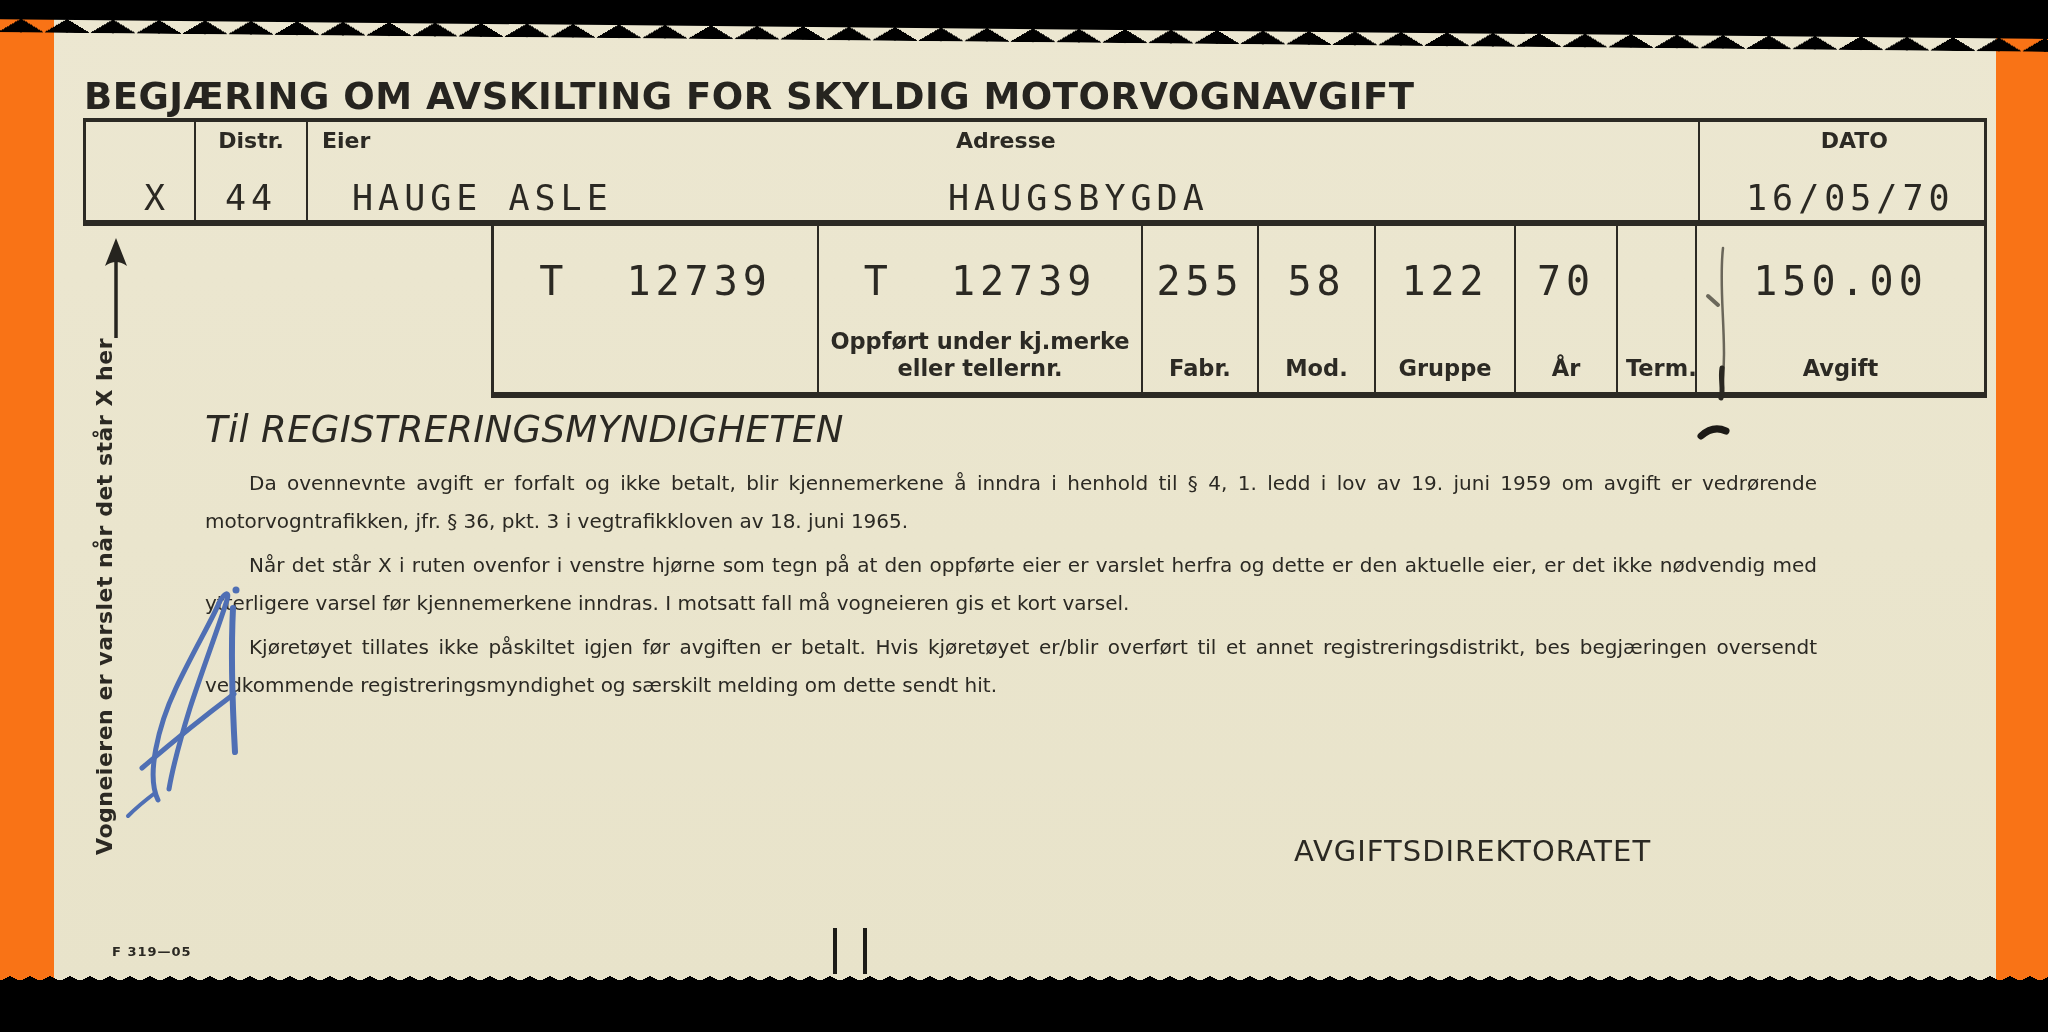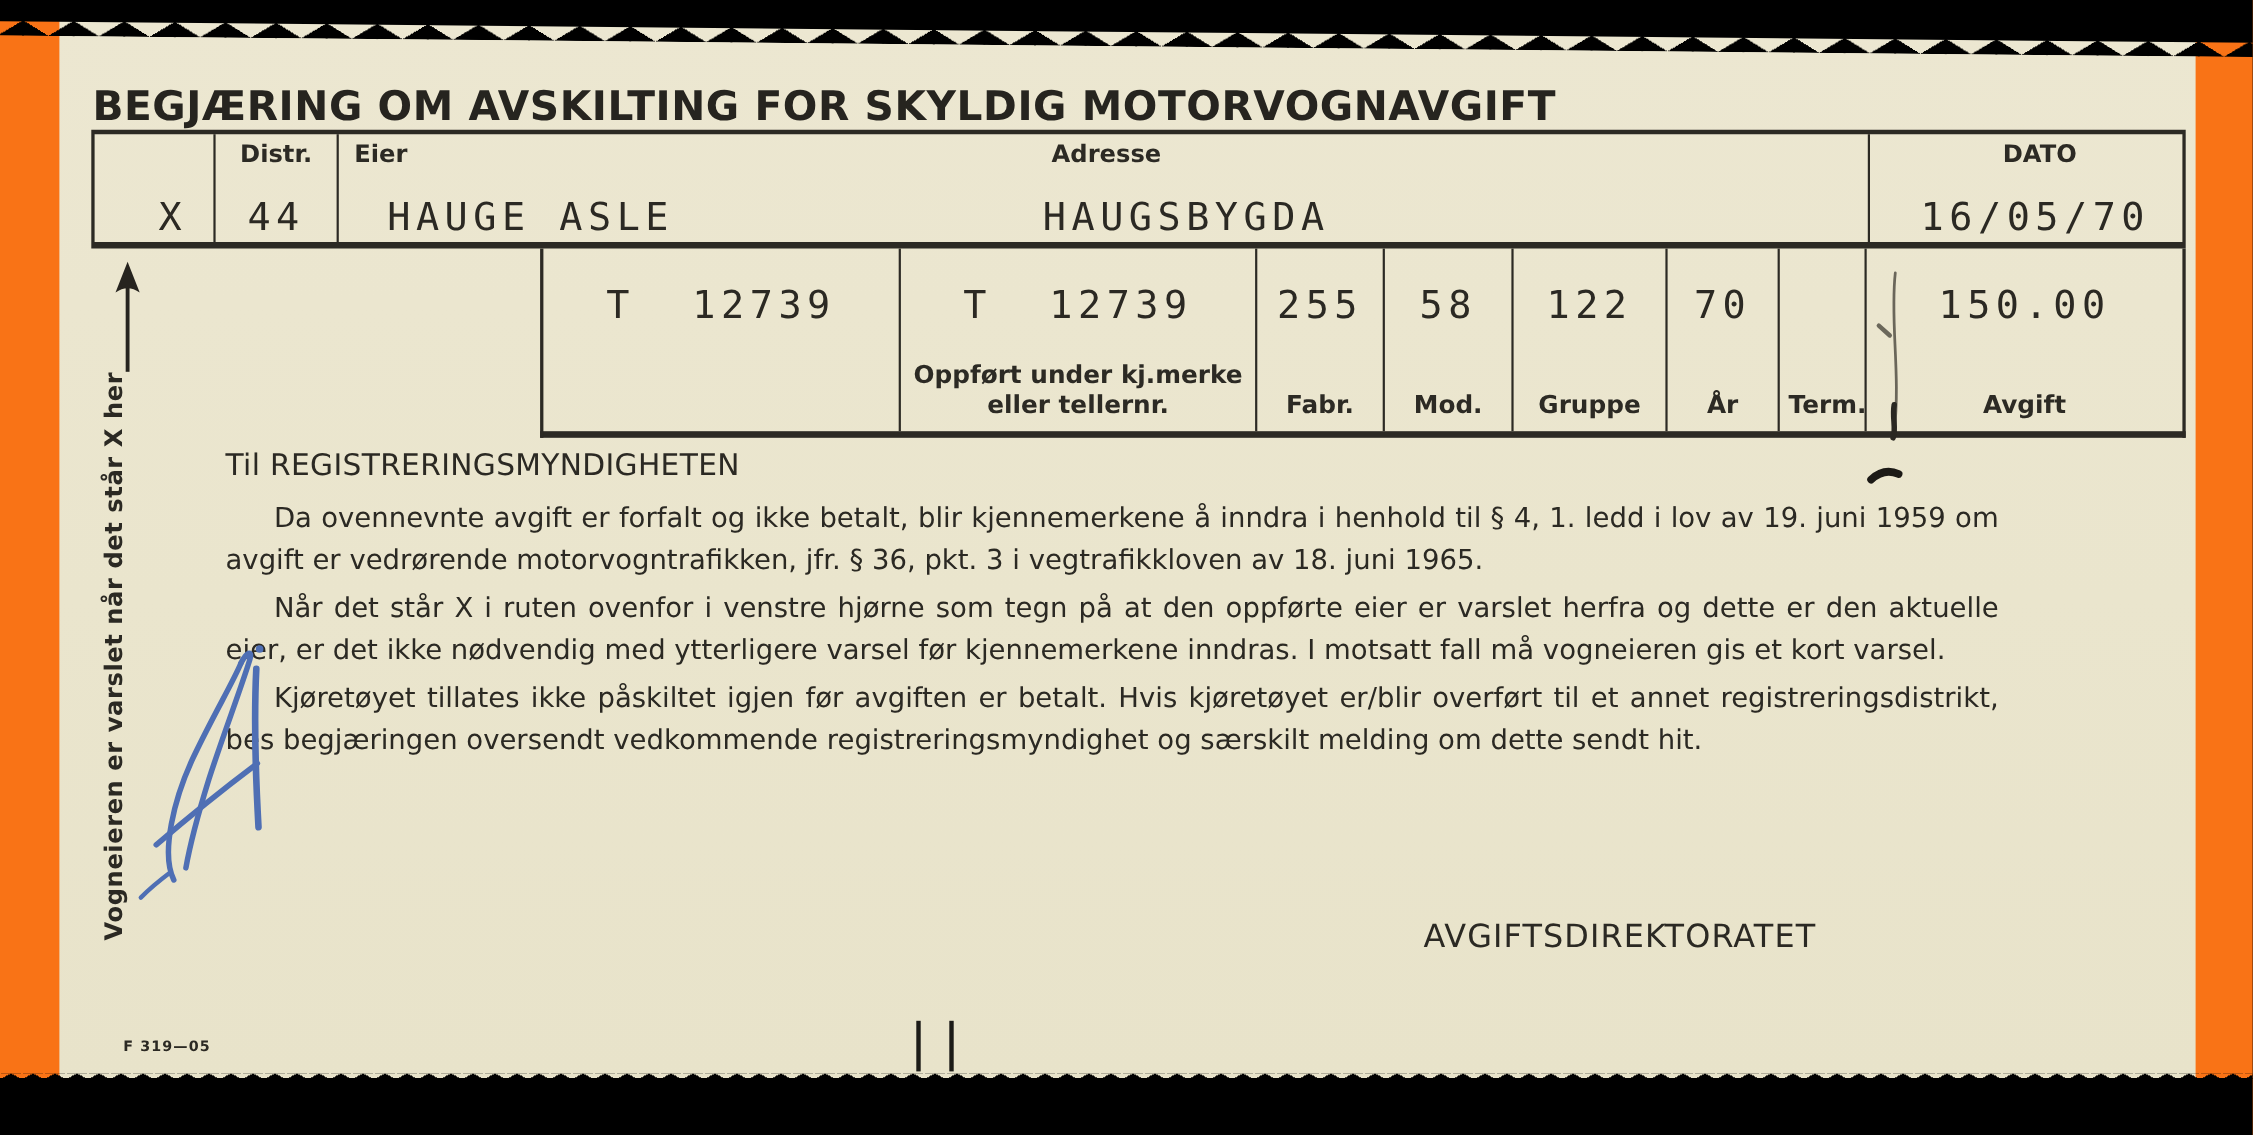--- a/index.html
+++ b/index.html
@@ -43,34 +43,34 @@
   .c-distr .t-value{left:50%;transform:translateX(-50%);}
   .v-eier{left:44px;} .v-adresse{left:640px;} .c-dato .t-value{left:46px;}
 
   
   .table2{position:absolute;left:491px;top:226px;width:1496px;height:172px;z-index:3;
           border:3px solid #2c2a24;border-top:none;border-bottom-width:6px;
           box-sizing:border-box;display:flex;}
   .t2c1{width:325px}.t2c2{width:324px}.t2c3{width:116px}.t2c4{width:117px}
   .t2c5{width:140px}.t2c6{width:102px}.t2c7{width:79px}.t2c8{flex:1}
   .t2-value{position:absolute;top:32px;width:100%;text-align:center;
-            font-family:"DejaVu Sans Mono",monospace;font-size:35px;letter-spacing:5px;
+            font-family:"DejaVu Sans Mono",monospace;font-size:40px;letter-spacing:5px;
             white-space:pre;color:#2b2923;}
   .t2-label{position:absolute;bottom:10px;width:100%;text-align:center;font-size:22.5px;
             font-weight:bold;color:#2c2a24;line-height:27px;padding:0 8px;box-sizing:border-box;}
 
   
   .margin-note{position:absolute;left:92px;top:338px;z-index:3;writing-mode:vertical-rl;
                transform:rotate(180deg);font-size:22px;font-weight:bold;letter-spacing:.5px;
                white-space:nowrap;color:#2b2923;}
 
   
   .bodytext{position:absolute;left:205px;top:408px;width:1612px;z-index:3;color:#2b2923;}
-  .bodytext h2{font-size:27px;font-weight:normal;margin:0 0 13px 0;letter-spacing:.3px;}
-  .bodytext p{font-size:25px;line-height:38px;margin:0 0 6px 0;text-indent:44px;
+  .bodytext h2{font-size:37px;font-weight:normal;margin:0 0 13px 0;letter-spacing:.3px;font-style:italic;}
+  .bodytext p{font-size:20px;line-height:38px;margin:0 0 6px 0;text-indent:44px;
               text-align:justify;}
 
   .signature{position:absolute;left:1294px;top:834px;z-index:3;font-size:29px;
              letter-spacing:1px;color:#2b2923;}
 
   .form-number{position:absolute;left:112px;top:944px;z-index:3;font-size:13px;
                font-weight:bold;letter-spacing:1px;color:#2b2923;}
 
   .reg-tick{position:absolute;width:4px;height:46px;background:#1c1b17;z-index:3;}
   .tick-1{left:833px;top:928px;} .tick-2{left:863px;top:928px;}

